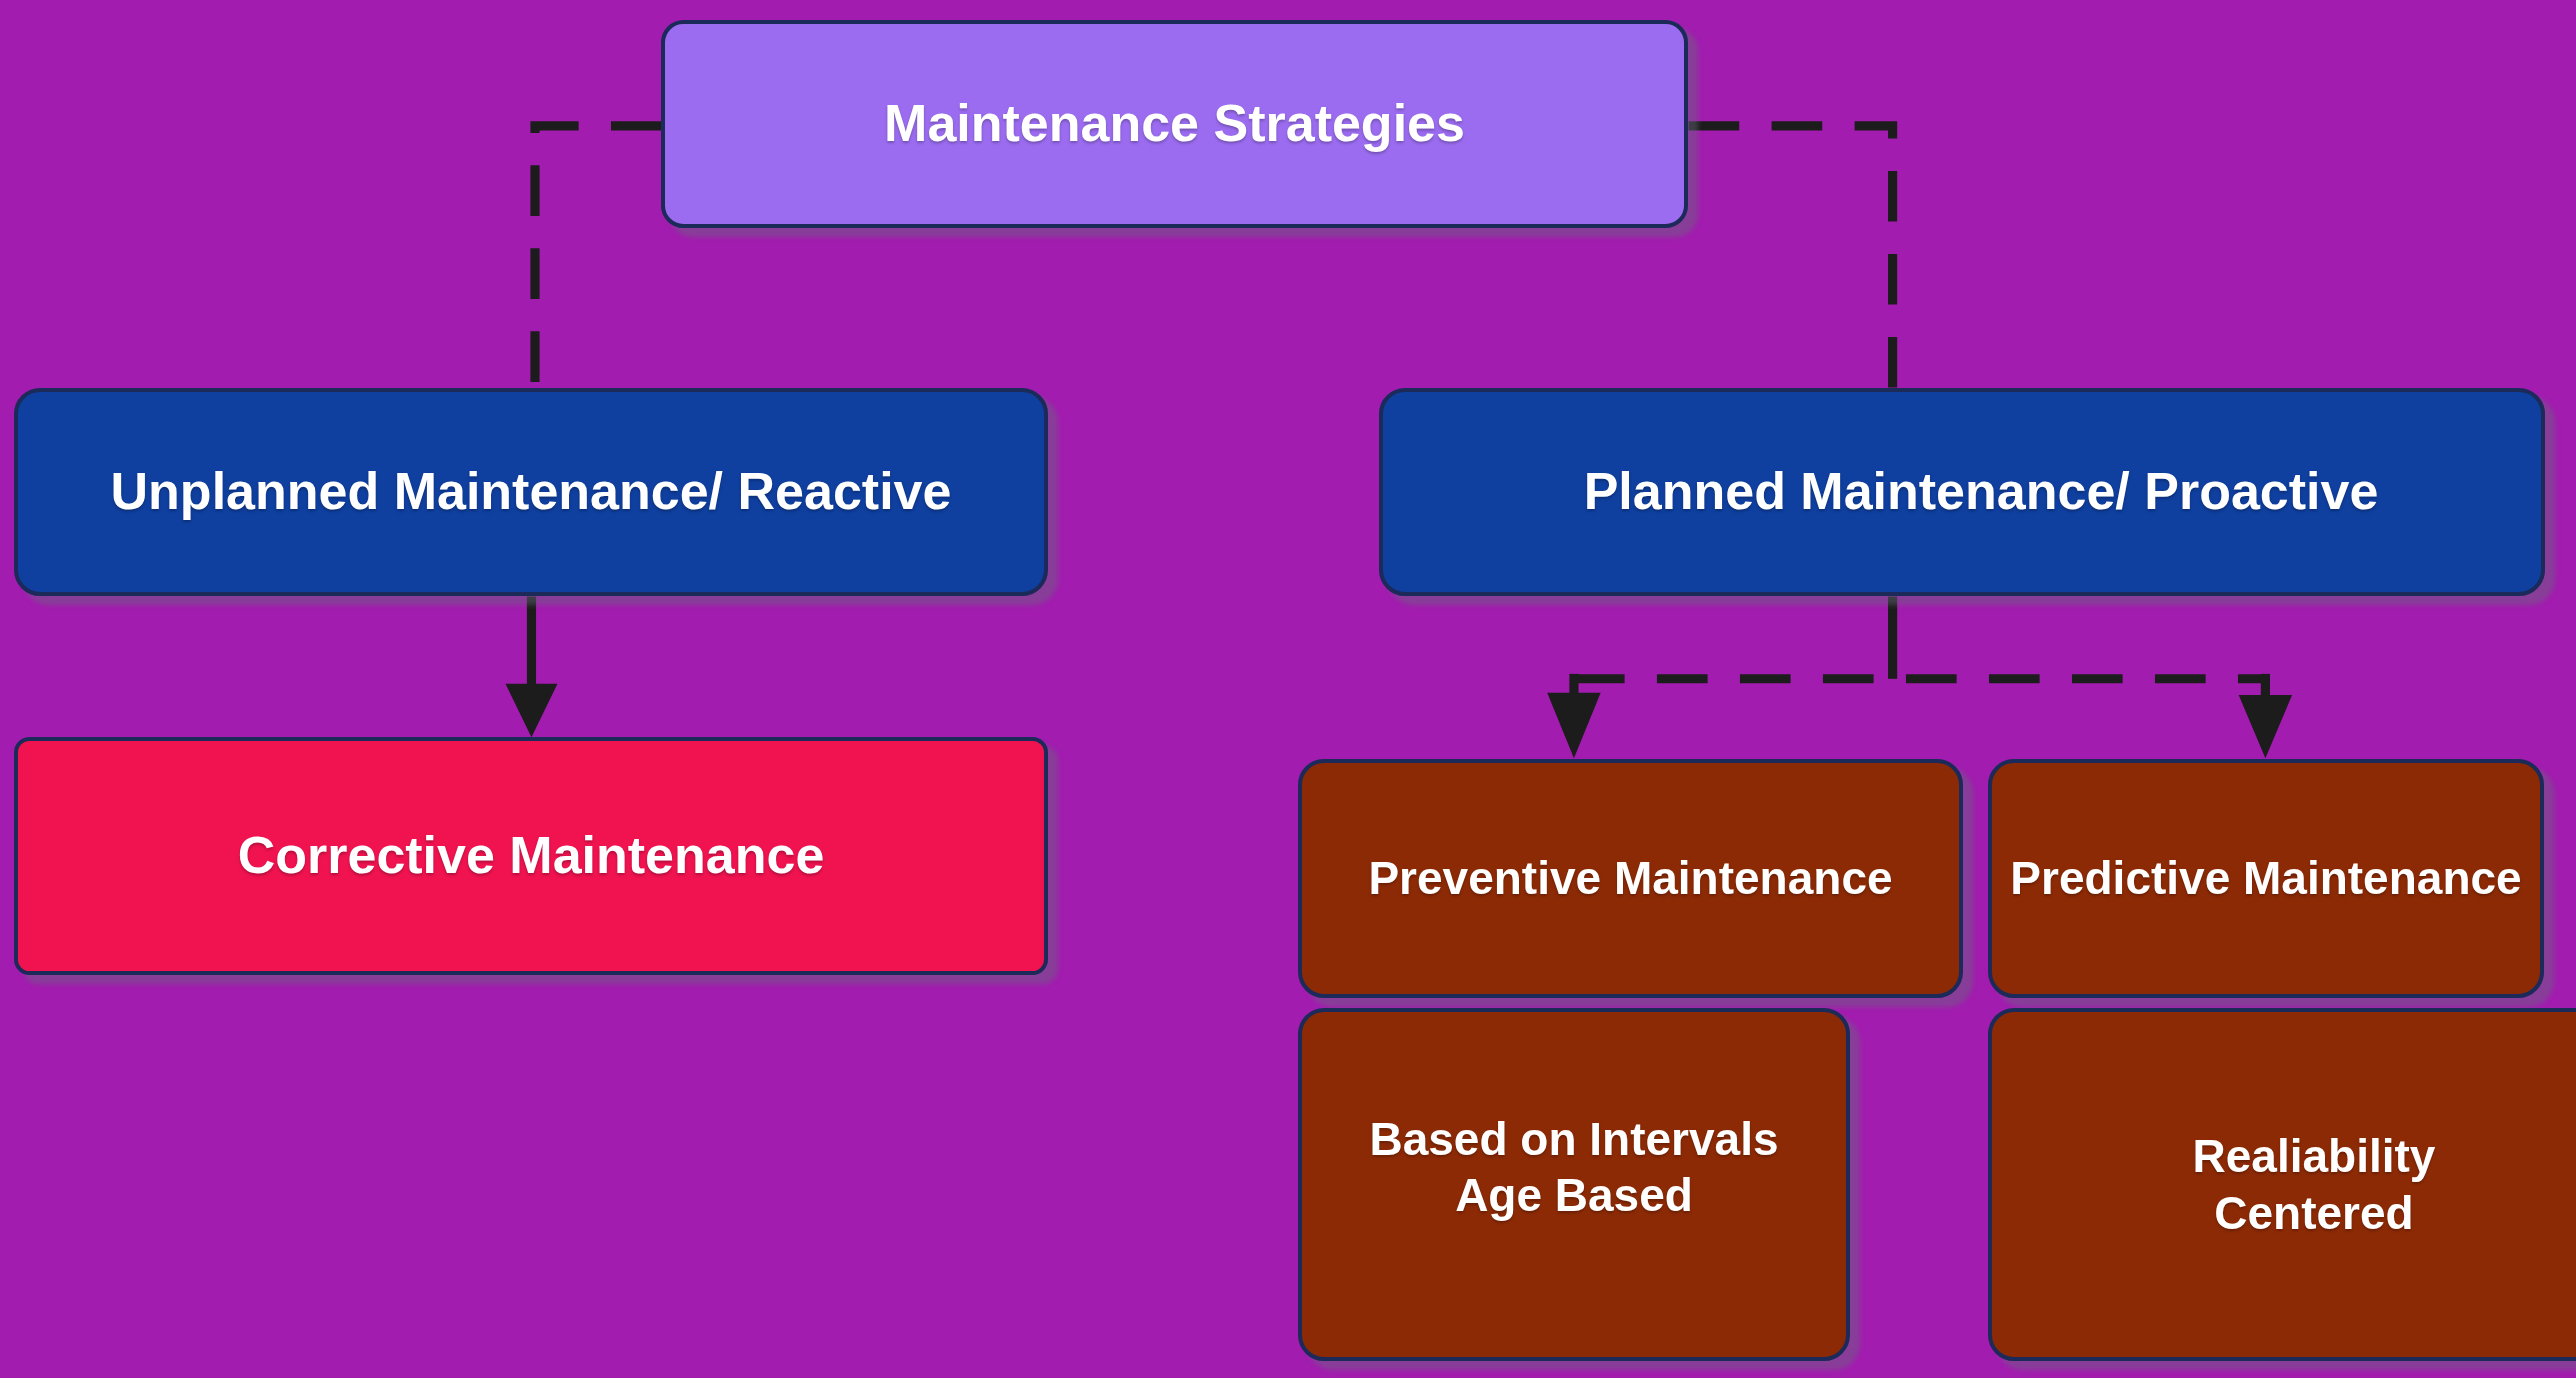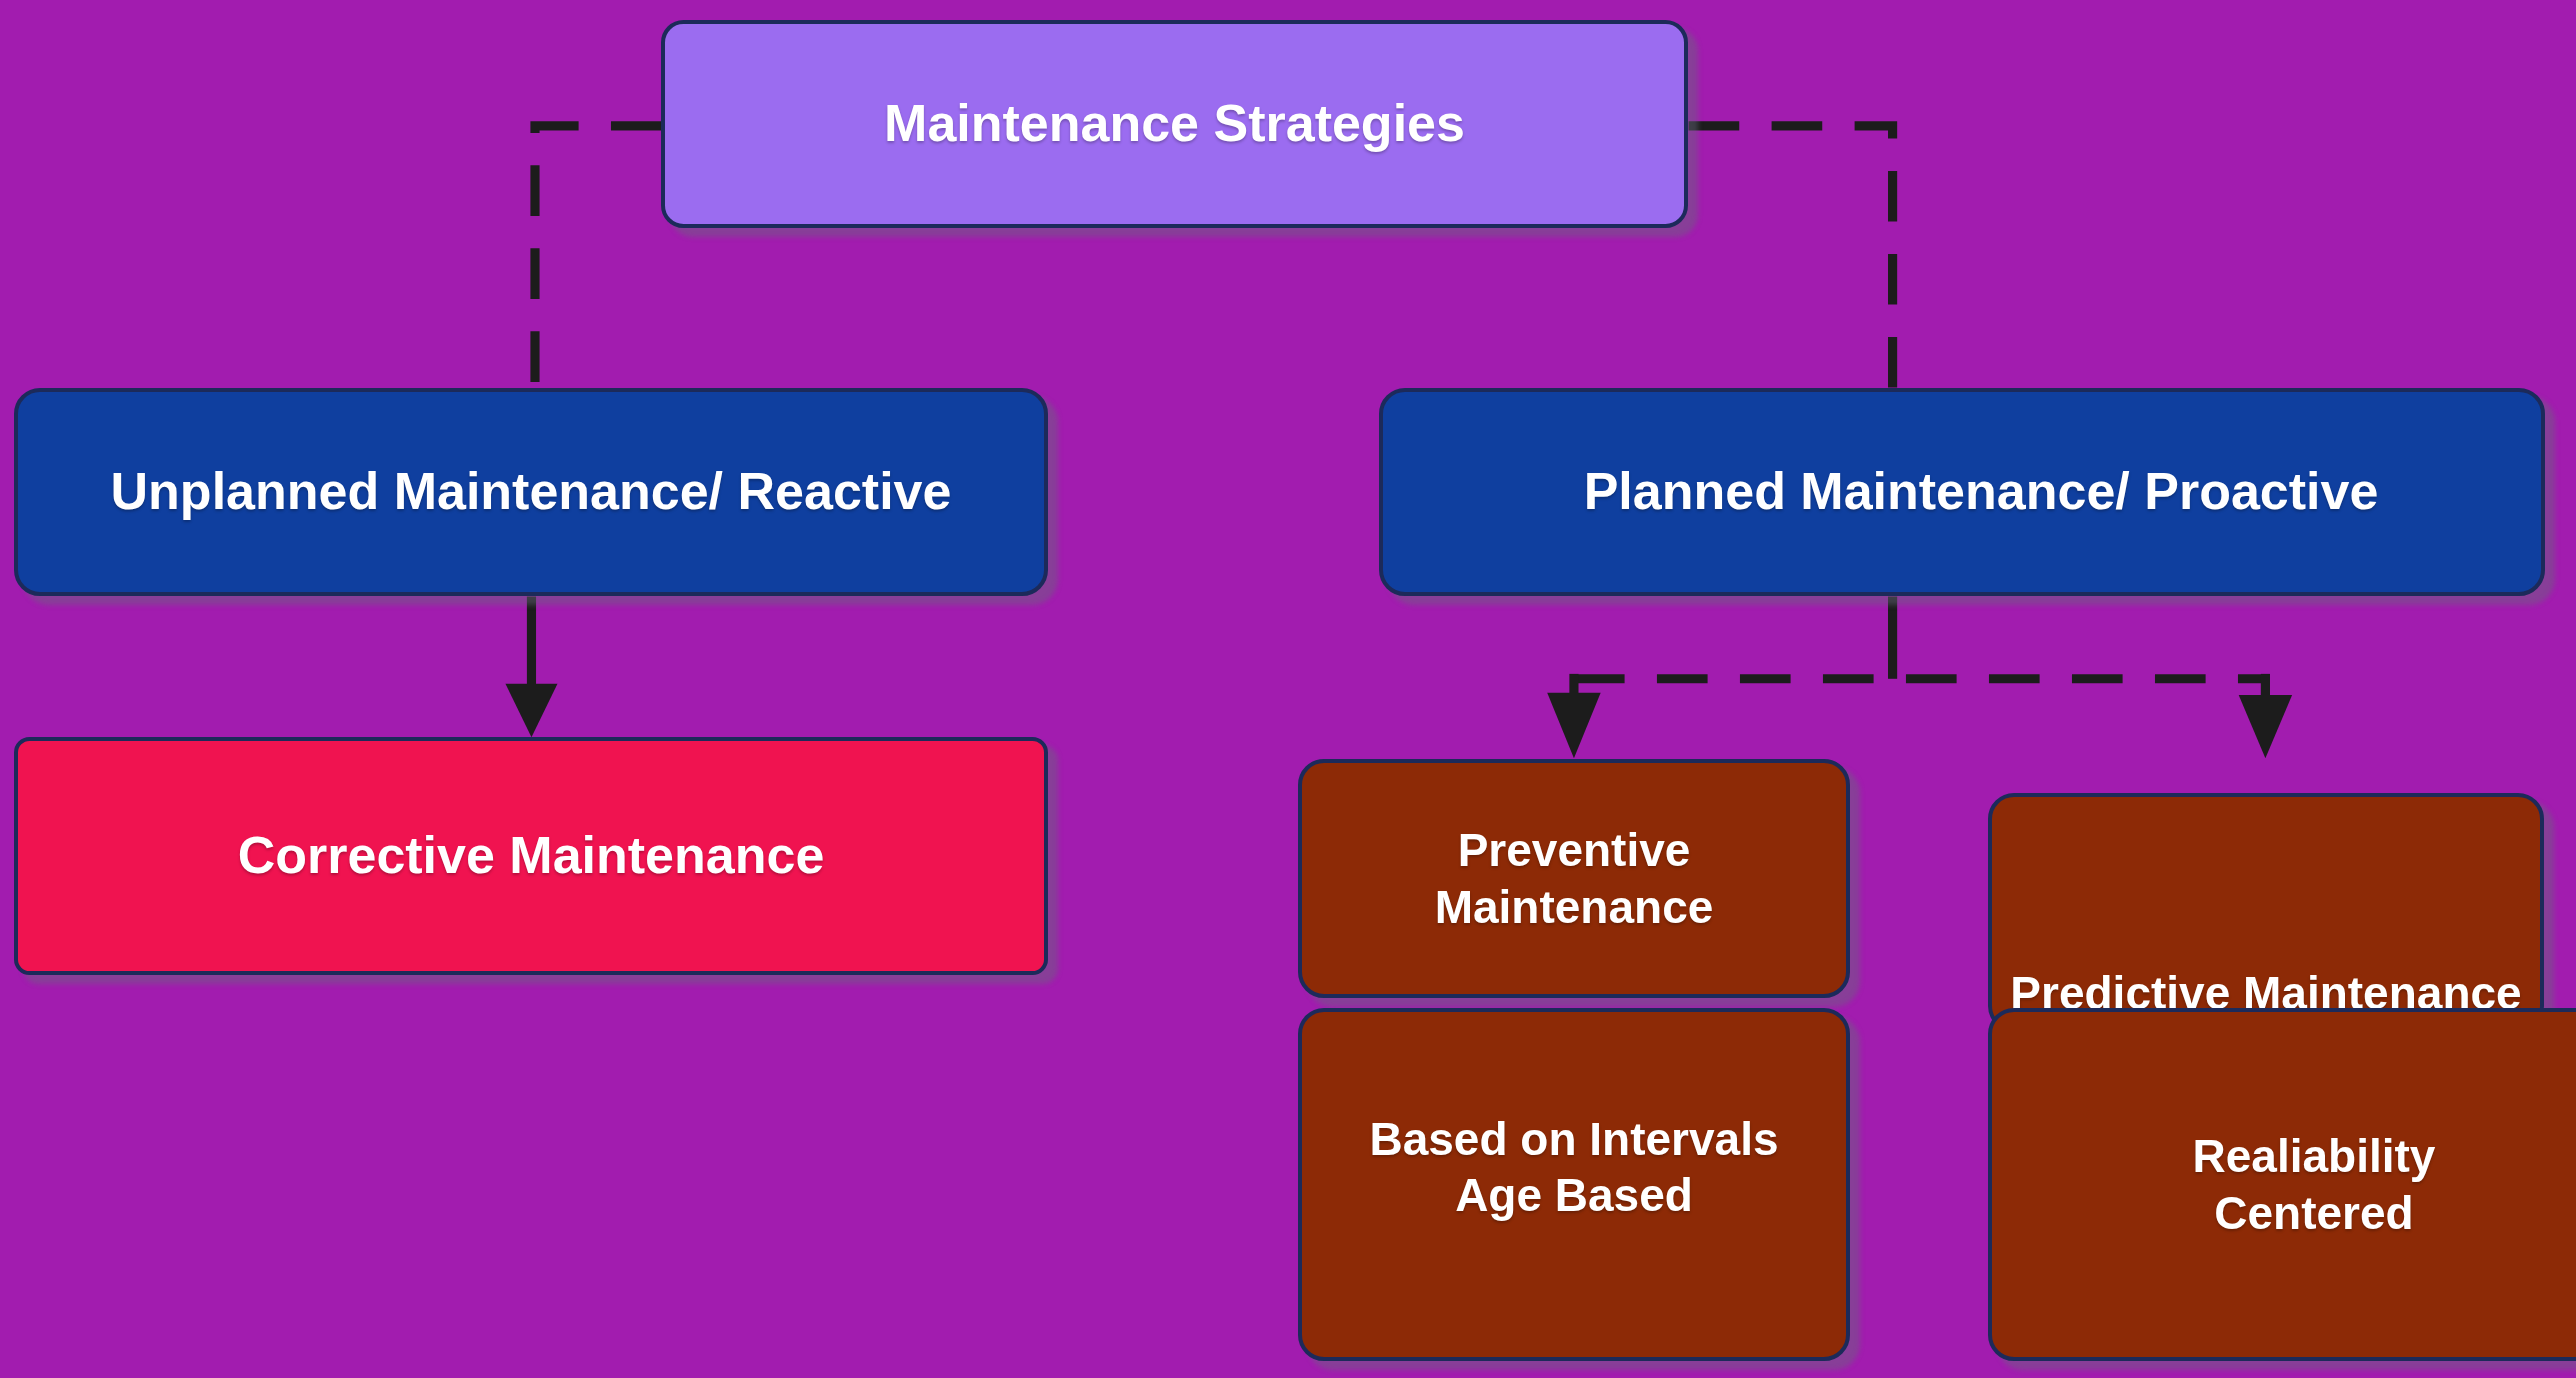--- a/index.html
+++ b/index.html
@@ -90,30 +90,30 @@
   </div>
 
   <div class="node branch" style="left:1379px; top:388px; width:1166px; height:208px;padding-left:38px;">
     <span>Planned Maintenance/ Proactive</span>
   </div>
 
   <div class="node corrective" style="left:14px; top:737px; width:1034px; height:238px; border-radius:15.5px;text-align:center;">
     <span>Corrective Maintenance</span>
   </div>
 
-  <div class="node sub" style="left:1298px; top:759px; width:552px; height:239px;">
+  <div class="node sub" style="left:1298px; top:759px; width:665px; height:239px;">
     <span>Preventive Maintenance</span>
   </div>
 
   <div class="node sub details" style="left:1298px; top:1008px; width:552px; height:353px; padding-bottom:42px;">
     <span>Based on Intervals</span>
     <span>Age Based</span>
   </div>
 
-  <div class="node sub" style="left:1988px; top:793px; width:556px; height:239px;justify-content:flex-end;">
+  <div class="node sub" style="left:1988px; top:759px; width:556px; height:239px;">
     <span>Predictive Maintenance</span>
   </div>
 
   <div class="node sub details" style="left:1988px; top:1008px; width:652px; height:353px;">
     <span class="narrow">Realiability Centered</span>
   </div>
 
 </div>
 
 

